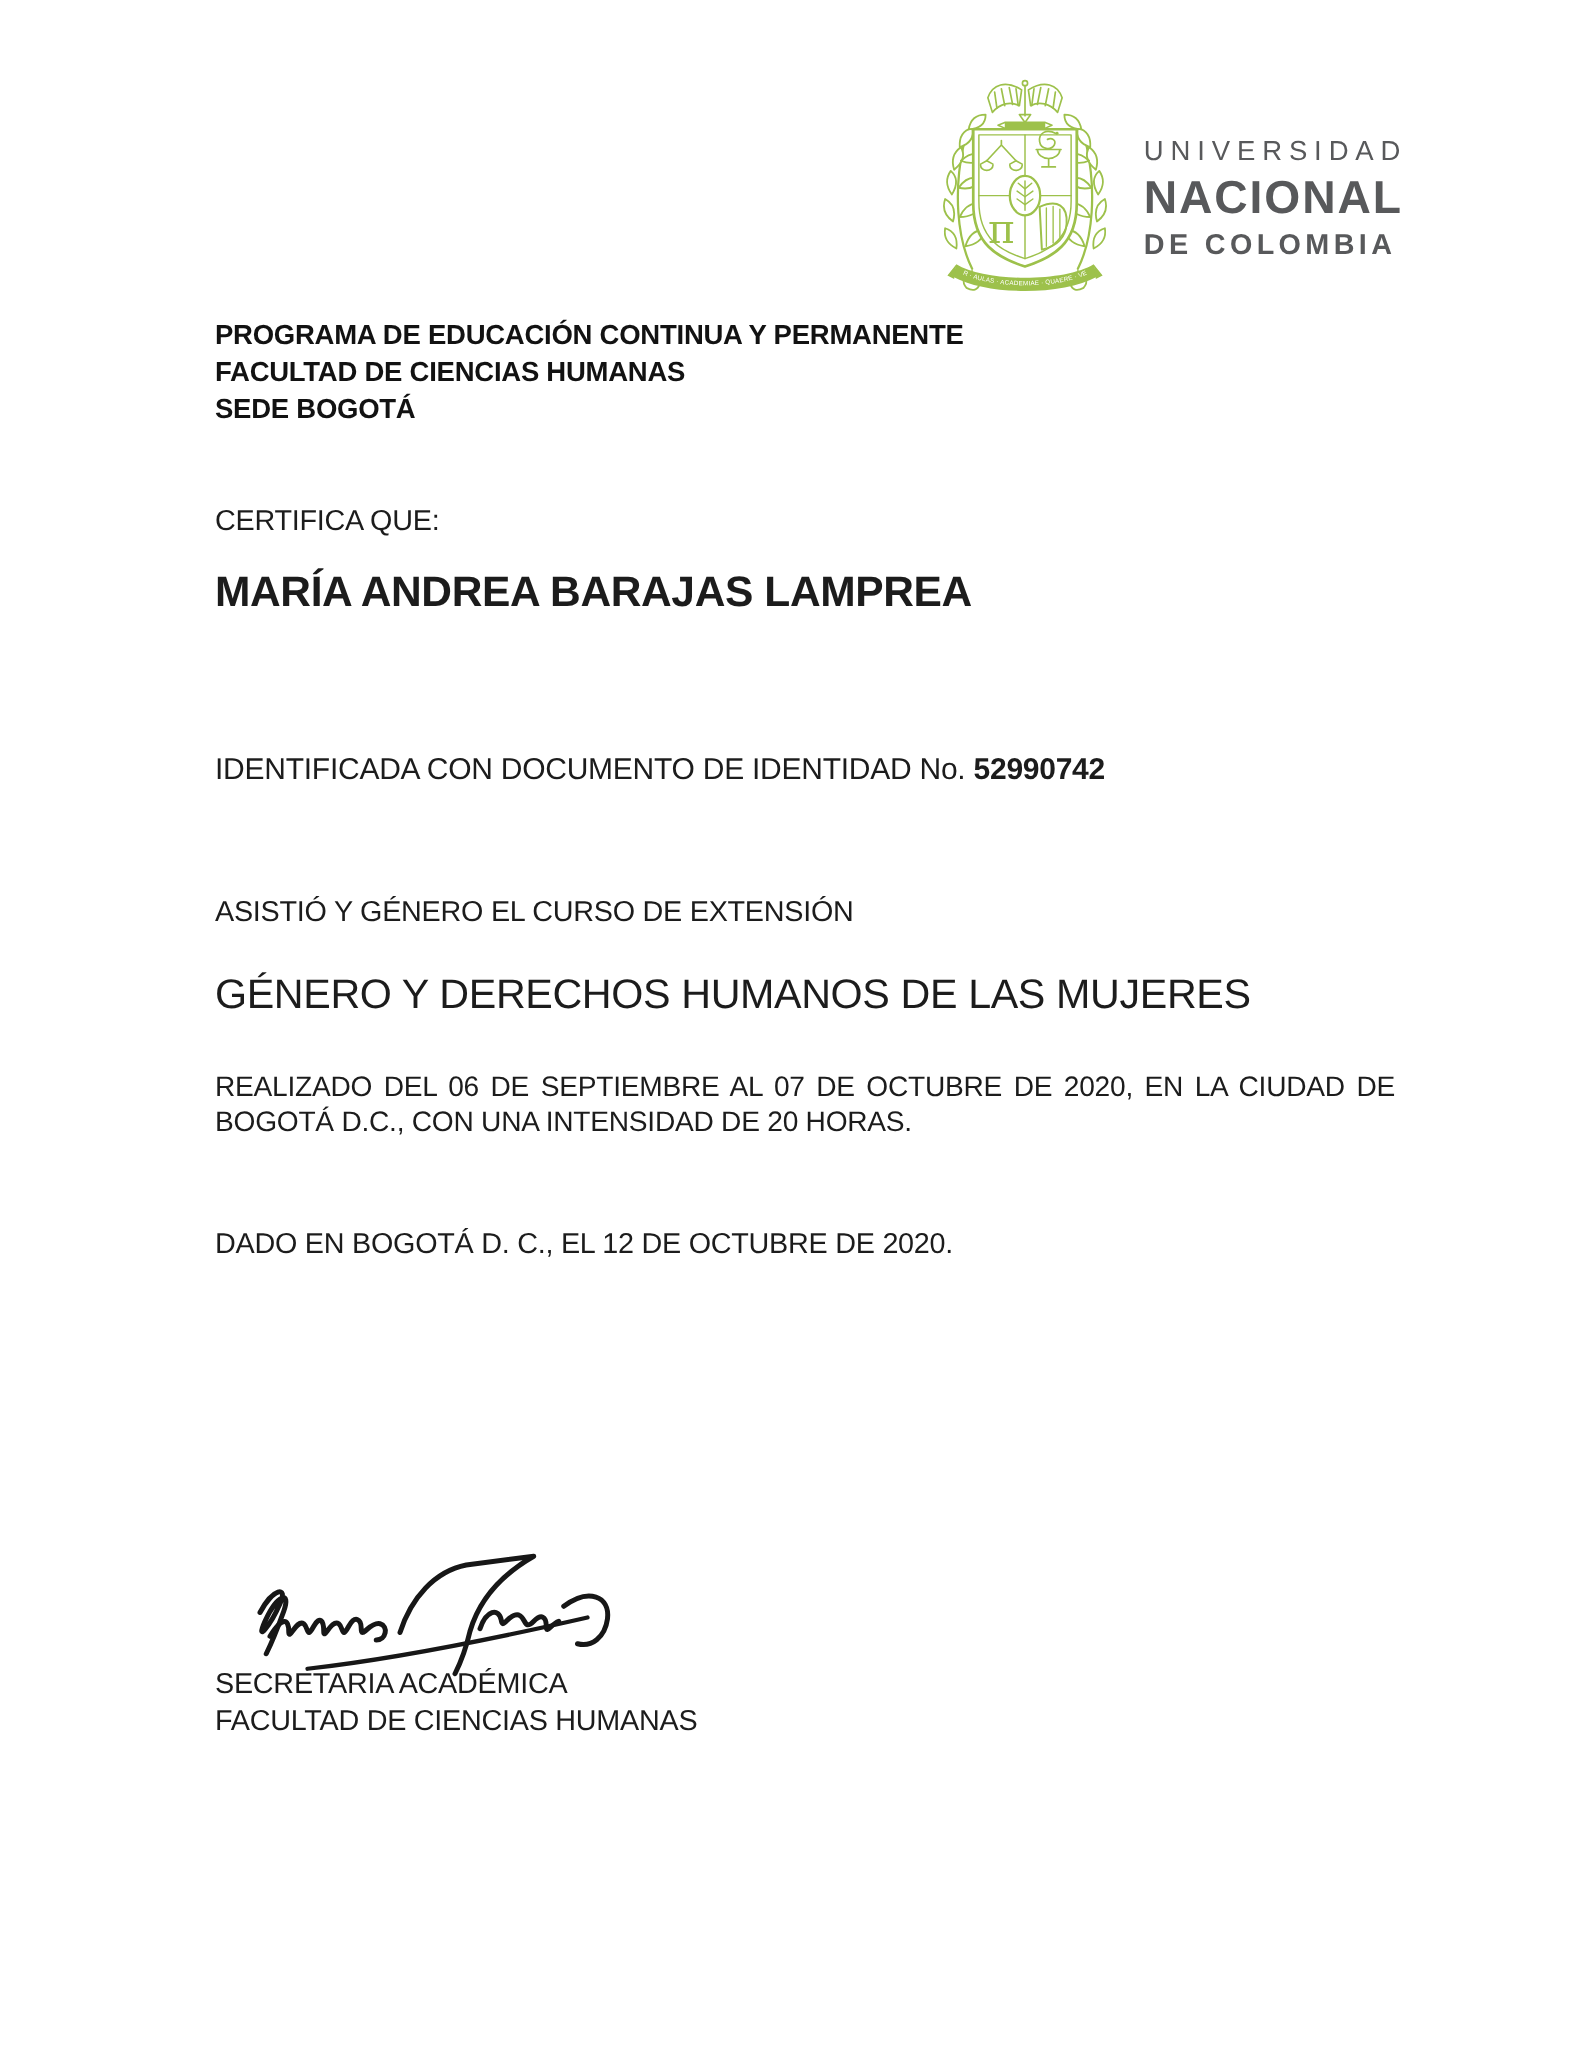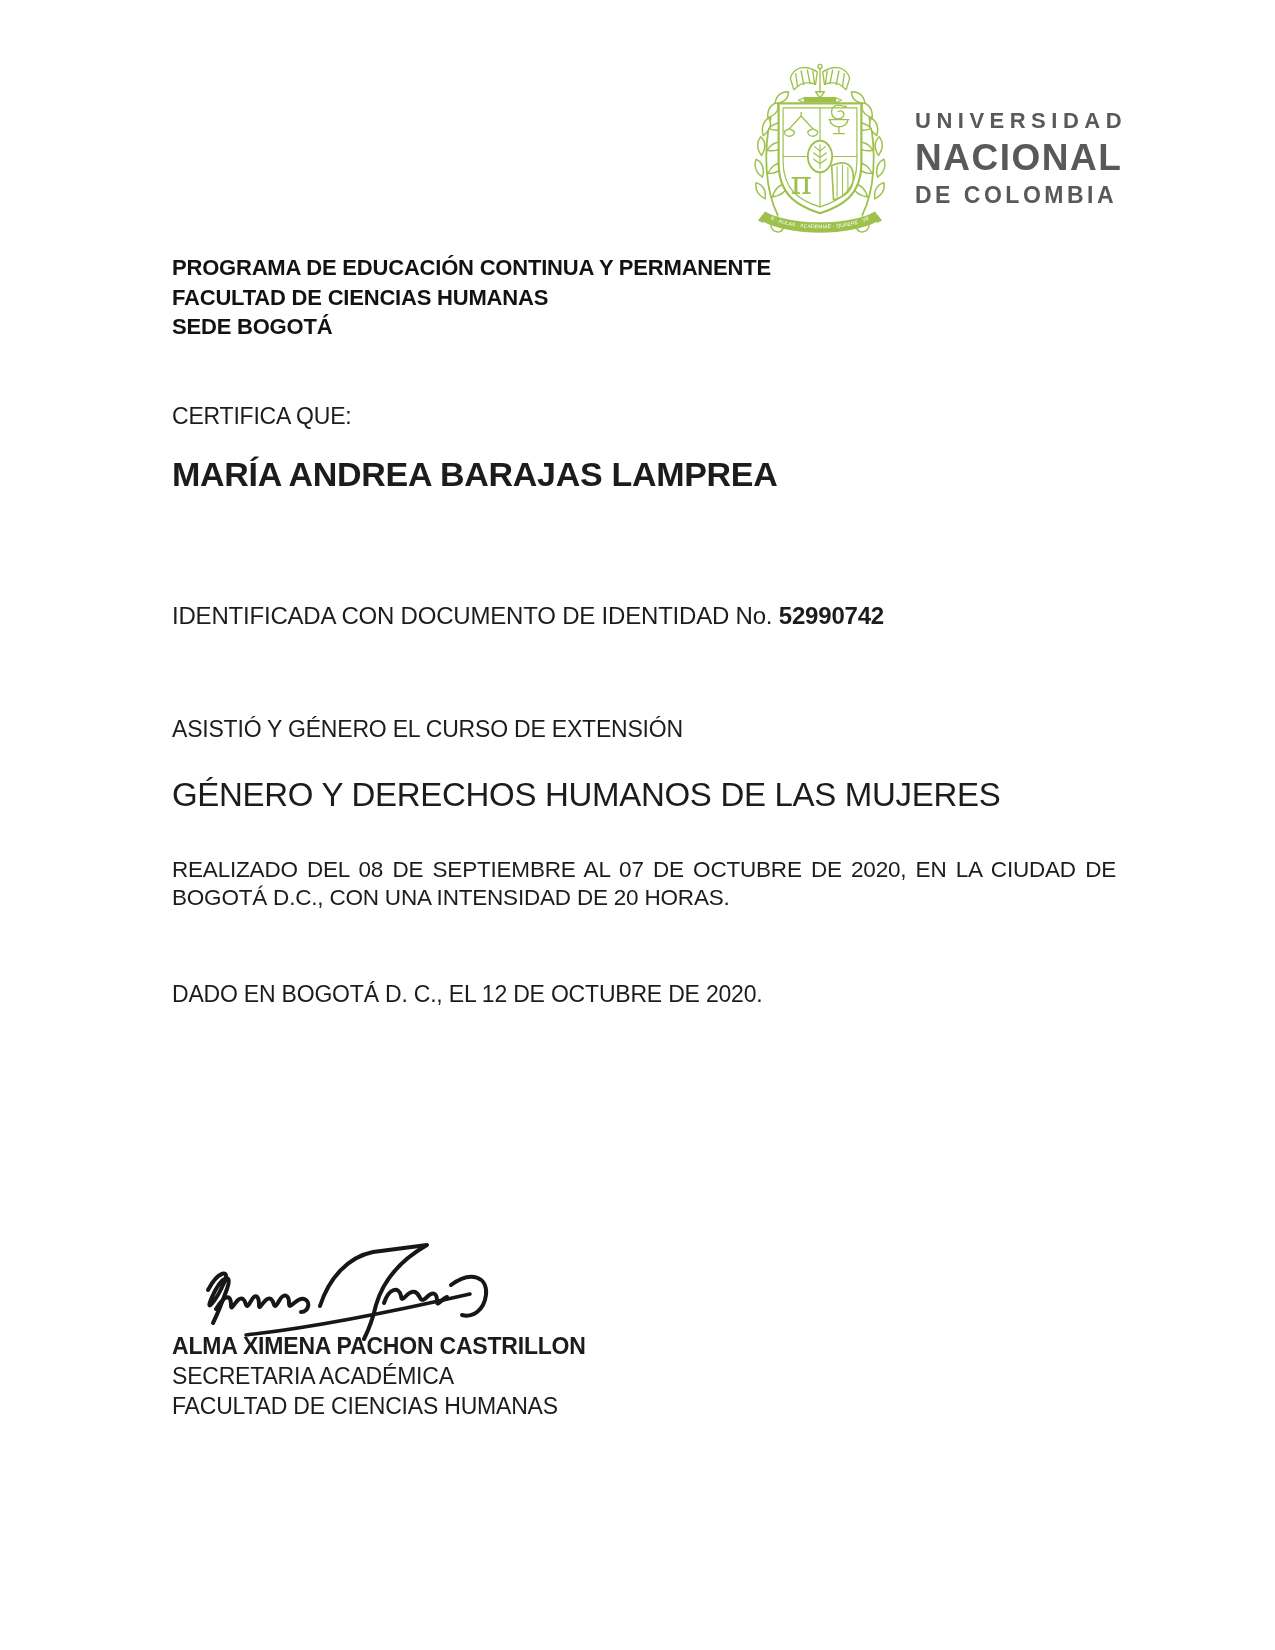--- a/index.html
+++ b/index.html
@@ -8,21 +8,21 @@
     width:1275px;height:1650px;
     background:#ffffff;
     font-family:"Liberation Sans",sans-serif;
     color:#1c1c1c;
     overflow:hidden;
   }
   .abs{position:absolute;}
   
   .crest{left:752px;top:62px;width:136px;height:180px;}
   .wordmark{left:915px;top:110px;line-height:1;}
-  .wm-top{font-size:22px;letter-spacing:5.5px;color:#58595B;font-weight:bold;}
+  .wm-top{font-size:22px;letter-spacing:5.5px;color:#58595B;font-weight:normal;}
   .wm-mid{font-size:37px;letter-spacing:1.5px;color:#58595B;font-weight:bold;margin-top:7px;}
   .wm-bot{font-size:23px;letter-spacing:3.5px;color:#58595B;font-weight:bold;margin-top:8px;}
   
   .hdr{left:172px;top:253px;font-size:22px;font-weight:bold;line-height:29.5px;color:#121212;letter-spacing:-0.2px;}
   .certifica{left:172px;top:403px;font-size:23px;letter-spacing:-0.2px;}
   .pname{left:172px;top:455px;font-size:34px;font-weight:bold;letter-spacing:-0.3px;}
   .idline{left:172px;top:602px;font-size:24px;letter-spacing:-0.2px;}
   .idline b{font-weight:bold;}
   .asistio{left:172px;top:716px;font-size:23px;letter-spacing:-0.2px;}
   .course{left:172px;top:776px;font-size:33px;font-weight:normal;letter-spacing:-0.3px;}
@@ -139,35 +139,34 @@
   <div class="abs pname">MARÍA ANDREA BARAJAS LAMPREA</div>
 
   <div class="abs idline">
     <span>IDENTIFICADA CON DOCUMENTO DE IDENTIDAD No. </span><b>52990742</b>
   </div>
 
   <div class="abs asistio">ASISTIÓ Y GÉNERO EL CURSO DE EXTENSIÓN</div>
 
   <div class="abs course">GÉNERO Y DERECHOS HUMANOS DE LAS MUJERES</div>
 
-  <div class="abs realizado">REALIZADO DEL 08 DE SEPTIEMBRE AL 07 DE OCTUBRE DE 2020, EN LA CIUDAD DE BOGOTÁ D.C., CON UNA INTENSIDAD DE 20 HORAS.</div>
+  <div class="abs realizado">REALIZADO DEL 06 DE SEPTIEMBRE AL 07 DE OCTUBRE DE 2020, EN LA CIUDAD DE BOGOTÁ D.C., CON UNA INTENSIDAD DE 20 HORAS.</div>
 
   <div class="abs dado">DADO EN BOGOTÁ D. C., EL 12 DE OCTUBRE DE 2020.</div>
 
 
   <svg class="abs signsvg" viewBox="0 0 335 110" aria-hidden="true">
     <g stroke="#171717" stroke-width="4" fill="none" stroke-linecap="round" stroke-linejoin="round">
       <path d="M30,57 C40,38 53,35 46,50 C38,68 26,82 34,64 C44,42 55,39 49,56 C45,67 40,80 35,90"></path>
       <path d="M38,76 C48,60 53,62 53,72 C53,81 59,62 65,66 C69,69 67,79 73,68 C78,59 81,64 81,72 C81,80 87,62 93,66 C97,69 95,79 101,68 C106,59 111,62 111,70 C111,79 118,64 126,66 C133,68 131,79 123,79"></path>
       <path d="M142,73 C151,45 170,24 195,19 L249,12 C221,28 205,48 198,72 C195,85 191,96 186,106"></path>
       <path d="M206,70 C211,55 221,53 223,63 C224,72 229,57 237,59 C243,61 241,72 249,64 C255,58 259,60 259,68 C259,75 263,66 269,64"></path>
       <path d="M273,52 C293,37 310,44 308,62 C306,77 295,85 284,82"></path>
       <path d="M68,102 C140,94 235,74 292,61" stroke-width="3.4"></path>
     </g>
   </svg>
 
   <div class="abs signer">
-    <div class="sname">ALMA XIMENA PACHON CASTRILLON</div>
     <div>SECRETARIA ACADÉMICA</div>
     <div>FACULTAD DE CIENCIAS HUMANAS</div>
   </div>
 
 </div>
 
 </body></html>

